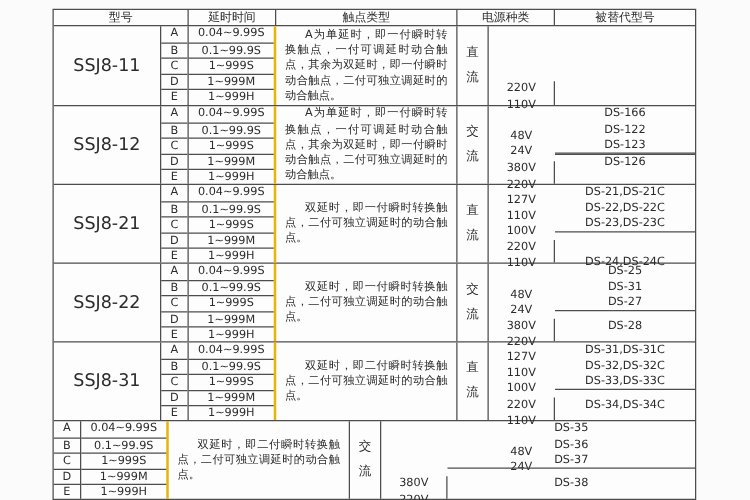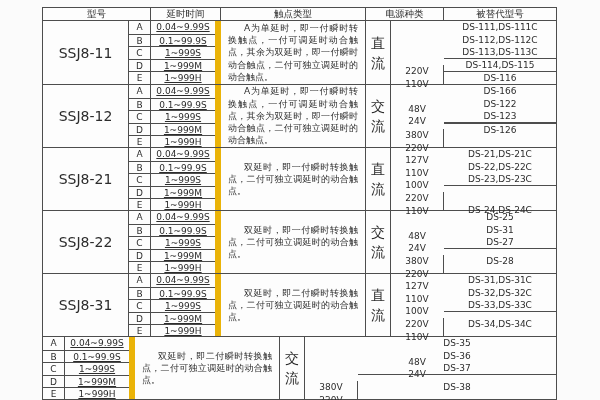--- a/index.html
+++ b/index.html
@@ -25,30 +25,30 @@
   .h-contact { width:145px; border-right:1px solid #4d4d4d; }
   .h-power { width:78px; border-right:1px solid #4d4d4d; }
   .h-repl { flex:1; }
 
   .block { display:flex; height:63px; border-top:1px solid #4d4d4d; }
   .block:first-child { border-top:none; }
 
   .c-model { width:86px; border-right:1px solid #4d4d4d;
              display:flex; align-items:center; justify-content:center; font-size:14px; }
   .c-letter { width:22px; border-right:1px solid #4d4d4d; }
-  .c-time { width:70px; border-right:6px solid #eab308;text-decoration:underline; }
+  .c-time { width:70px; border-right:2px solid #eab308; }
   .rowcell { height:12.6px; line-height:12.2px; text-align:center; }
   .rowcell + .rowcell { border-top:1px solid #4d4d4d; }
   .c-contact { width:145px; border-right:1px solid #4d4d4d;
                display:flex; align-items:center; padding:0 7px; }
   .contact-text { line-height:12.2px; text-indent:16px; text-align:justify; }
   .c-plabel { width:25px; border-right:1px solid #4d4d4d;
               display:flex; align-items:center; justify-content:center;
               word-break:break-all; line-height:20px; text-align:center;
-              padding:0 7px; font-size:14px; }
+              padding:0 7px; font-size:10px; }
   .c-volt { width:53px; border-right:1px solid #4d4d4d;margin-top:44px; }
   .voltline { height:12.6px; line-height:12.6px; text-align:center; }
   .c-repl { flex:1; }
   .repl-top { height:37.8px; border-bottom:1px solid #4d4d4d; overflow:hidden; }
   .replline { height:12.6px; line-height:12.4px; text-align:center; }
   .repl-cell { display:flex; align-items:center; justify-content:center; }
   .repl-cell.bt { border-top:1px solid #4d4d4d; }
 </style>
 </head>
 <body>
@@ -82,31 +82,20 @@
       <div class="contact-text">A为单延时，即一付瞬时转换触点，一付可调延时动合触点，其余为双延时，即一付瞬时动合触点，二付可独立调延时的动合触点。</div>
     </div>
     <div class="c-plabel">直流</div>
     <div class="c-volt">
       <div class="voltline">220V</div>
       <div class="voltline">110V</div>
       <div class="voltline"></div>
       <div class="voltline">48V</div>
       <div class="voltline">24V</div>
     </div>
-    <div class="c-repl">
-      <div class="repl-top">
-        <div class="replline">DS-111,DS-111C</div>
-        <div class="replline">DS-112,DS-112C</div>
-        <div class="replline">DS-113,DS-113C</div>
-      </div>
-      <div>
-            <div class="repl-cell" style="height: 12.6px;">DS-114,DS-115</div>
-            <div class="repl-cell bt" style="height: 12.6px;">DS-116</div>
-          </div>
-    </div>
   </div>
 
   <div class="block">
     <div class="c-model">SSJ8-12</div>
     <div class="c-letter">
       <div class="rowcell">A</div>
       <div class="rowcell">B</div>
       <div class="rowcell">C</div>
       <div class="rowcell">D</div>
       <div class="rowcell">E</div>

